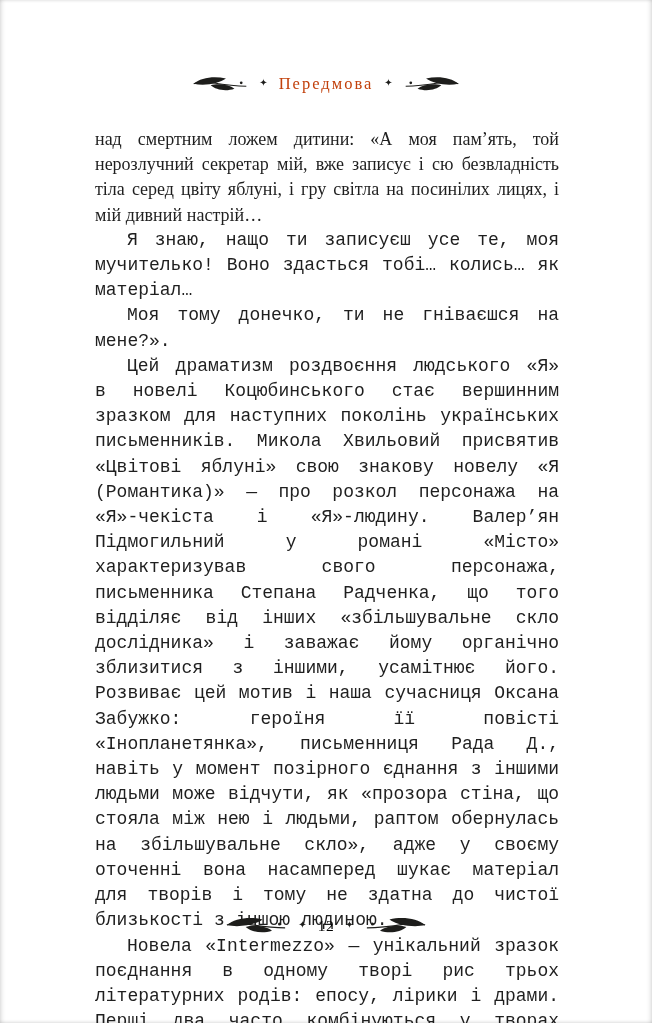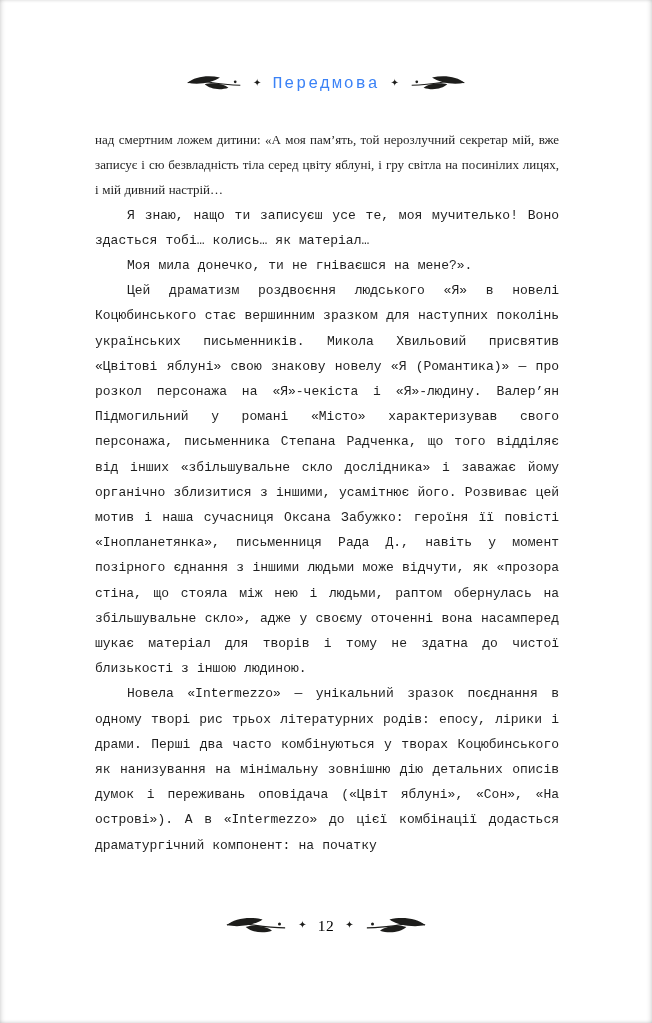--- a/index.html
+++ b/index.html
@@ -27,41 +27,40 @@
     top: 74px; left: 0; right: 0;
     display: flex;
     justify-content: center;
     align-items: center;
     gap: 11px;
   }
   .chapter-title {
     font-size: 16.5px;
     font-weight: normal;
     letter-spacing: 2px;
-    color: #3b82f6;
+    color: #c2410c;
     white-space: nowrap;
-    font-family: Liberation Mono, monospace;
   }
   .diamond {
     font-size: 10px;
     line-height: 1;
     color: #1d1d1b;
     transform: translateY(-1px);
   }
   .ornament { display: inline-flex; align-items: center; }
   .ornament svg { display: block; }
   .ornament.right svg { transform: scaleX(-1); }
   .text-block {
     position: absolute;
     top: 127px;
     left: 95px;
     width: 464px;
   }
   .para {
-    font-size: 13px;
+    font-size: 18px;
     line-height: 25.2px;
     text-align: justify;
     color: #1f1f1f;
     hyphens: auto;
     -webkit-hyphens: auto;
     word-spacing: 0.3px;
   }
   .para.indent { text-indent: 32px; font-family: Liberation Mono, monospace; }
   .page-footer {
     position: absolute;
@@ -101,21 +100,21 @@
         <path d="M2 10 C10 3 26 0.5 40 4 C32 10 14 13 2 10 Z" fill="#1d1d1b"></path>
         <path d="M22 12 C28 17.5 40 19.5 50 16 C44 11 30 9.5 22 12 Z" fill="#1d1d1b"></path>
         <circle cx="58" cy="9" r="1.6" fill="#1d1d1b"></circle>
       </svg>
     </span>
   </header>
 
   <main class="text-block" lang="uk">
     <p class="para">над смертним ложем дитини: «А моя пам’ять, той нерозлучний секретар мій, вже записує і сю безвладність тіла серед цвіту яблуні, і гру світла на посинілих лицях, і мій дивний настрій…</p>
     <p class="para indent">Я знаю, нащо ти записуєш усе те, моя мучителько! Воно здасться тобі… колись… як матеріал…</p>
-    <p class="para indent">Моя мила донечко, ти не гніваєшся на мене?».</p>
+    <p class="para indent">Моя тому донечко, ти не гніваєшся на мене?».</p>
     <p class="para indent">Цей драматизм роздвоєння людського «Я» в новелі Коцюбинського стає вершинним зразком для наступних поколінь українських письменників. Микола Хвильовий присвятив «Цвітові яблуні» свою знакову новелу «Я (Романтика)» — про розкол персонажа на «Я»-чекіста і «Я»-людину. Валер’ян Підмогильний у романі «Місто» характеризував свого персонажа, письменника Степана Радченка, що того відділяє від інших «збільшувальне скло дослідника» і заважає йому органічно зблизитися з іншими, усамітнює його. Розвиває цей мотив і наша сучасниця Оксана Забужко: героїня її повісті «Інопланетянка», письменниця Рада Д., навіть у момент позірного єднання з іншими людьми може відчути, як «прозора стіна, що стояла між нею і людьми, раптом обернулась на збільшувальне скло», адже у своєму оточенні вона насамперед шукає матеріал для творів і тому не здатна до чистої близькості з іншою людиною.</p>
     <p class="para indent">Новела «Intermezzo» — унікальний зразок поєднання в одному творі рис трьох літературних родів: епосу, лірики і драми. Перші два часто комбінуються у творах Коцюбинського як нанизування на мінімальну зовнішню дію детальних описів думок і переживань оповідача («Цвіт яблуні», «Сон», «На острові»). А в «Intermezzo» до цієї комбінації додасться драматургічний компонент: на початку</p>
   </main>
 
   <footer class="page-footer">
     <span class="ornament left footer-orn">
       <svg viewBox="0 0 66 22" width="62" height="22" aria-hidden="true">
         <path d="M64 13 C50 13 36 11 24 9 C15 7.5 8 7.5 2 10" fill="none" stroke="#1d1d1b" stroke-width="1.3"></path>
         <path d="M2 10 C10 3 26 0.5 40 4 C32 10 14 13 2 10 Z" fill="#1d1d1b"></path>
         <path d="M22 12 C28 17.5 40 19.5 50 16 C44 11 30 9.5 22 12 Z" fill="#1d1d1b"></path>

